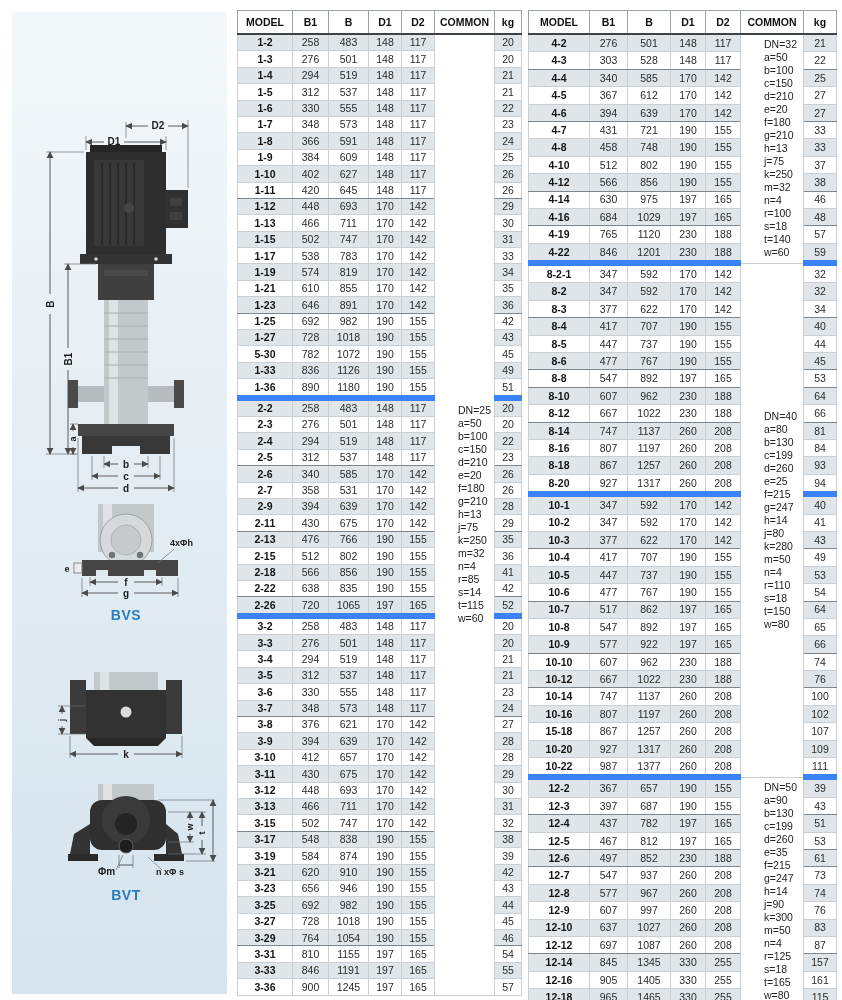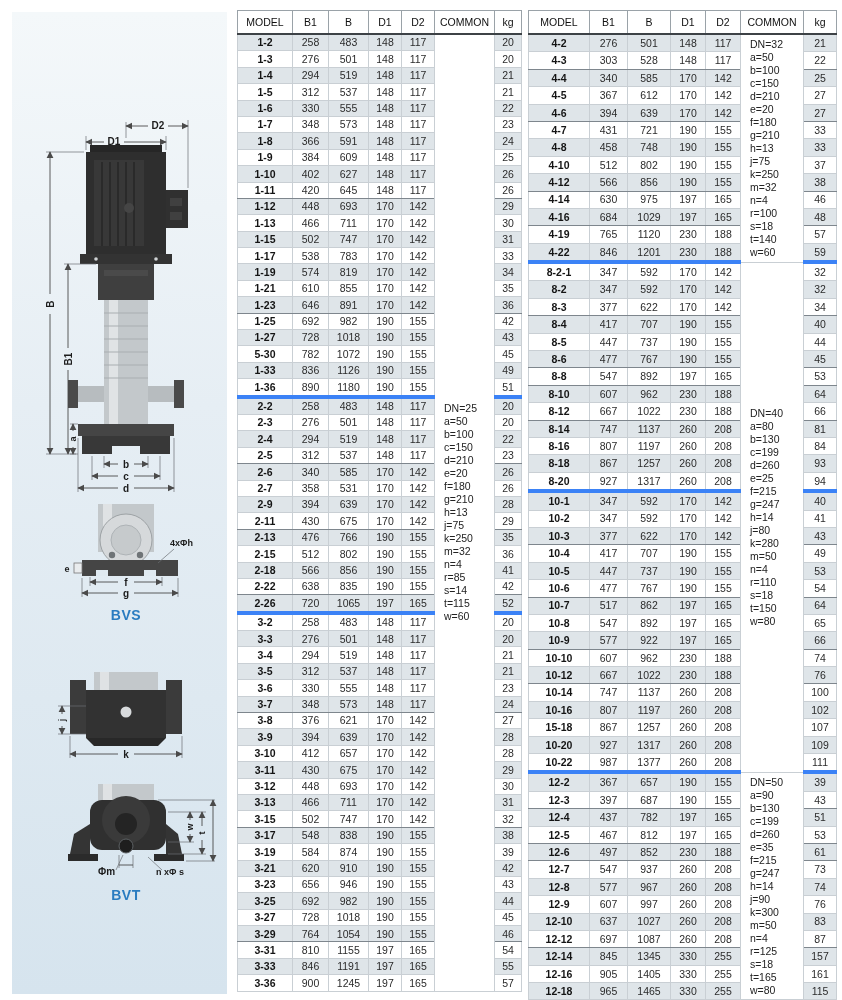--- a/index.html
+++ b/index.html
@@ -8,29 +8,29 @@
 
   
   .panel{position:absolute;left:12px;top:12px;width:215px;height:982px;
          background:linear-gradient(180deg,#f4f8fa 0%,#e6eef4 40%,#d6e4ee 100%);}
 
   
   table.t{position:absolute;top:10px;border-collapse:collapse;table-layout:fixed;background:#fff;
           border:1px solid #8d959b;}
   table.t1{left:237px;width:284px;}
   table.t2{left:528px;width:308px;}
-  th{font-size:10.5px;font-weight:normal;color:#101010;height:22px;background:#fff;
+  th{font-size:10.5px;font-weight:bold;color:#101010;height:22px;background:#fff;
      border:1px solid #9aa2a8;border-bottom:2px solid #3d4246;padding:0;text-align:center;}
   td{font-size:10.5px;color:#2b2b2b;text-align:center;border:1px solid #c9cfd4;padding:0;line-height:1;}
   .t1 td{height:15.4px;} .t2 td{height:16.4px;}
   tr.stripe td{background:#dfe5e9;}
   td.model{font-weight:bold;color:#141414;}
-  td.common, tr.stripe td.common{background:#fff;vertical-align:middle;text-align:left;padding-left:9px;margin-left:32px;}
+  td.common, tr.stripe td.common{background:#fff;vertical-align:middle;text-align:left;padding-left:23px;margin-left:32px;}
   td.common div{line-height:13px;font-size:10.5px;color:#222;}
-  tr.group-end td{border-bottom:4px solid #3b82f6;margin-top:36px;}
+  tr.group-end td{border-bottom:6px solid #3b82f6;margin-top:36px;}
   tr.dim-end td{border-bottom:1px solid #7e868d;}
 
   
   .dl{stroke:#4a4a4a;stroke-width:0.9;fill:none;}
   .xl{stroke:#6a6f73;stroke-width:0.7;fill:none;}
   text.dim{font-size:10px;font-weight:bold;fill:#1c1c1c;}
   text.sm{font-size:9px;font-weight:bold;fill:#1c1c1c;}
   text.cap{font-size:14px;font-weight:bold;fill:#2a7cc0;letter-spacing:0.5px;}
 </style>
 </head>

